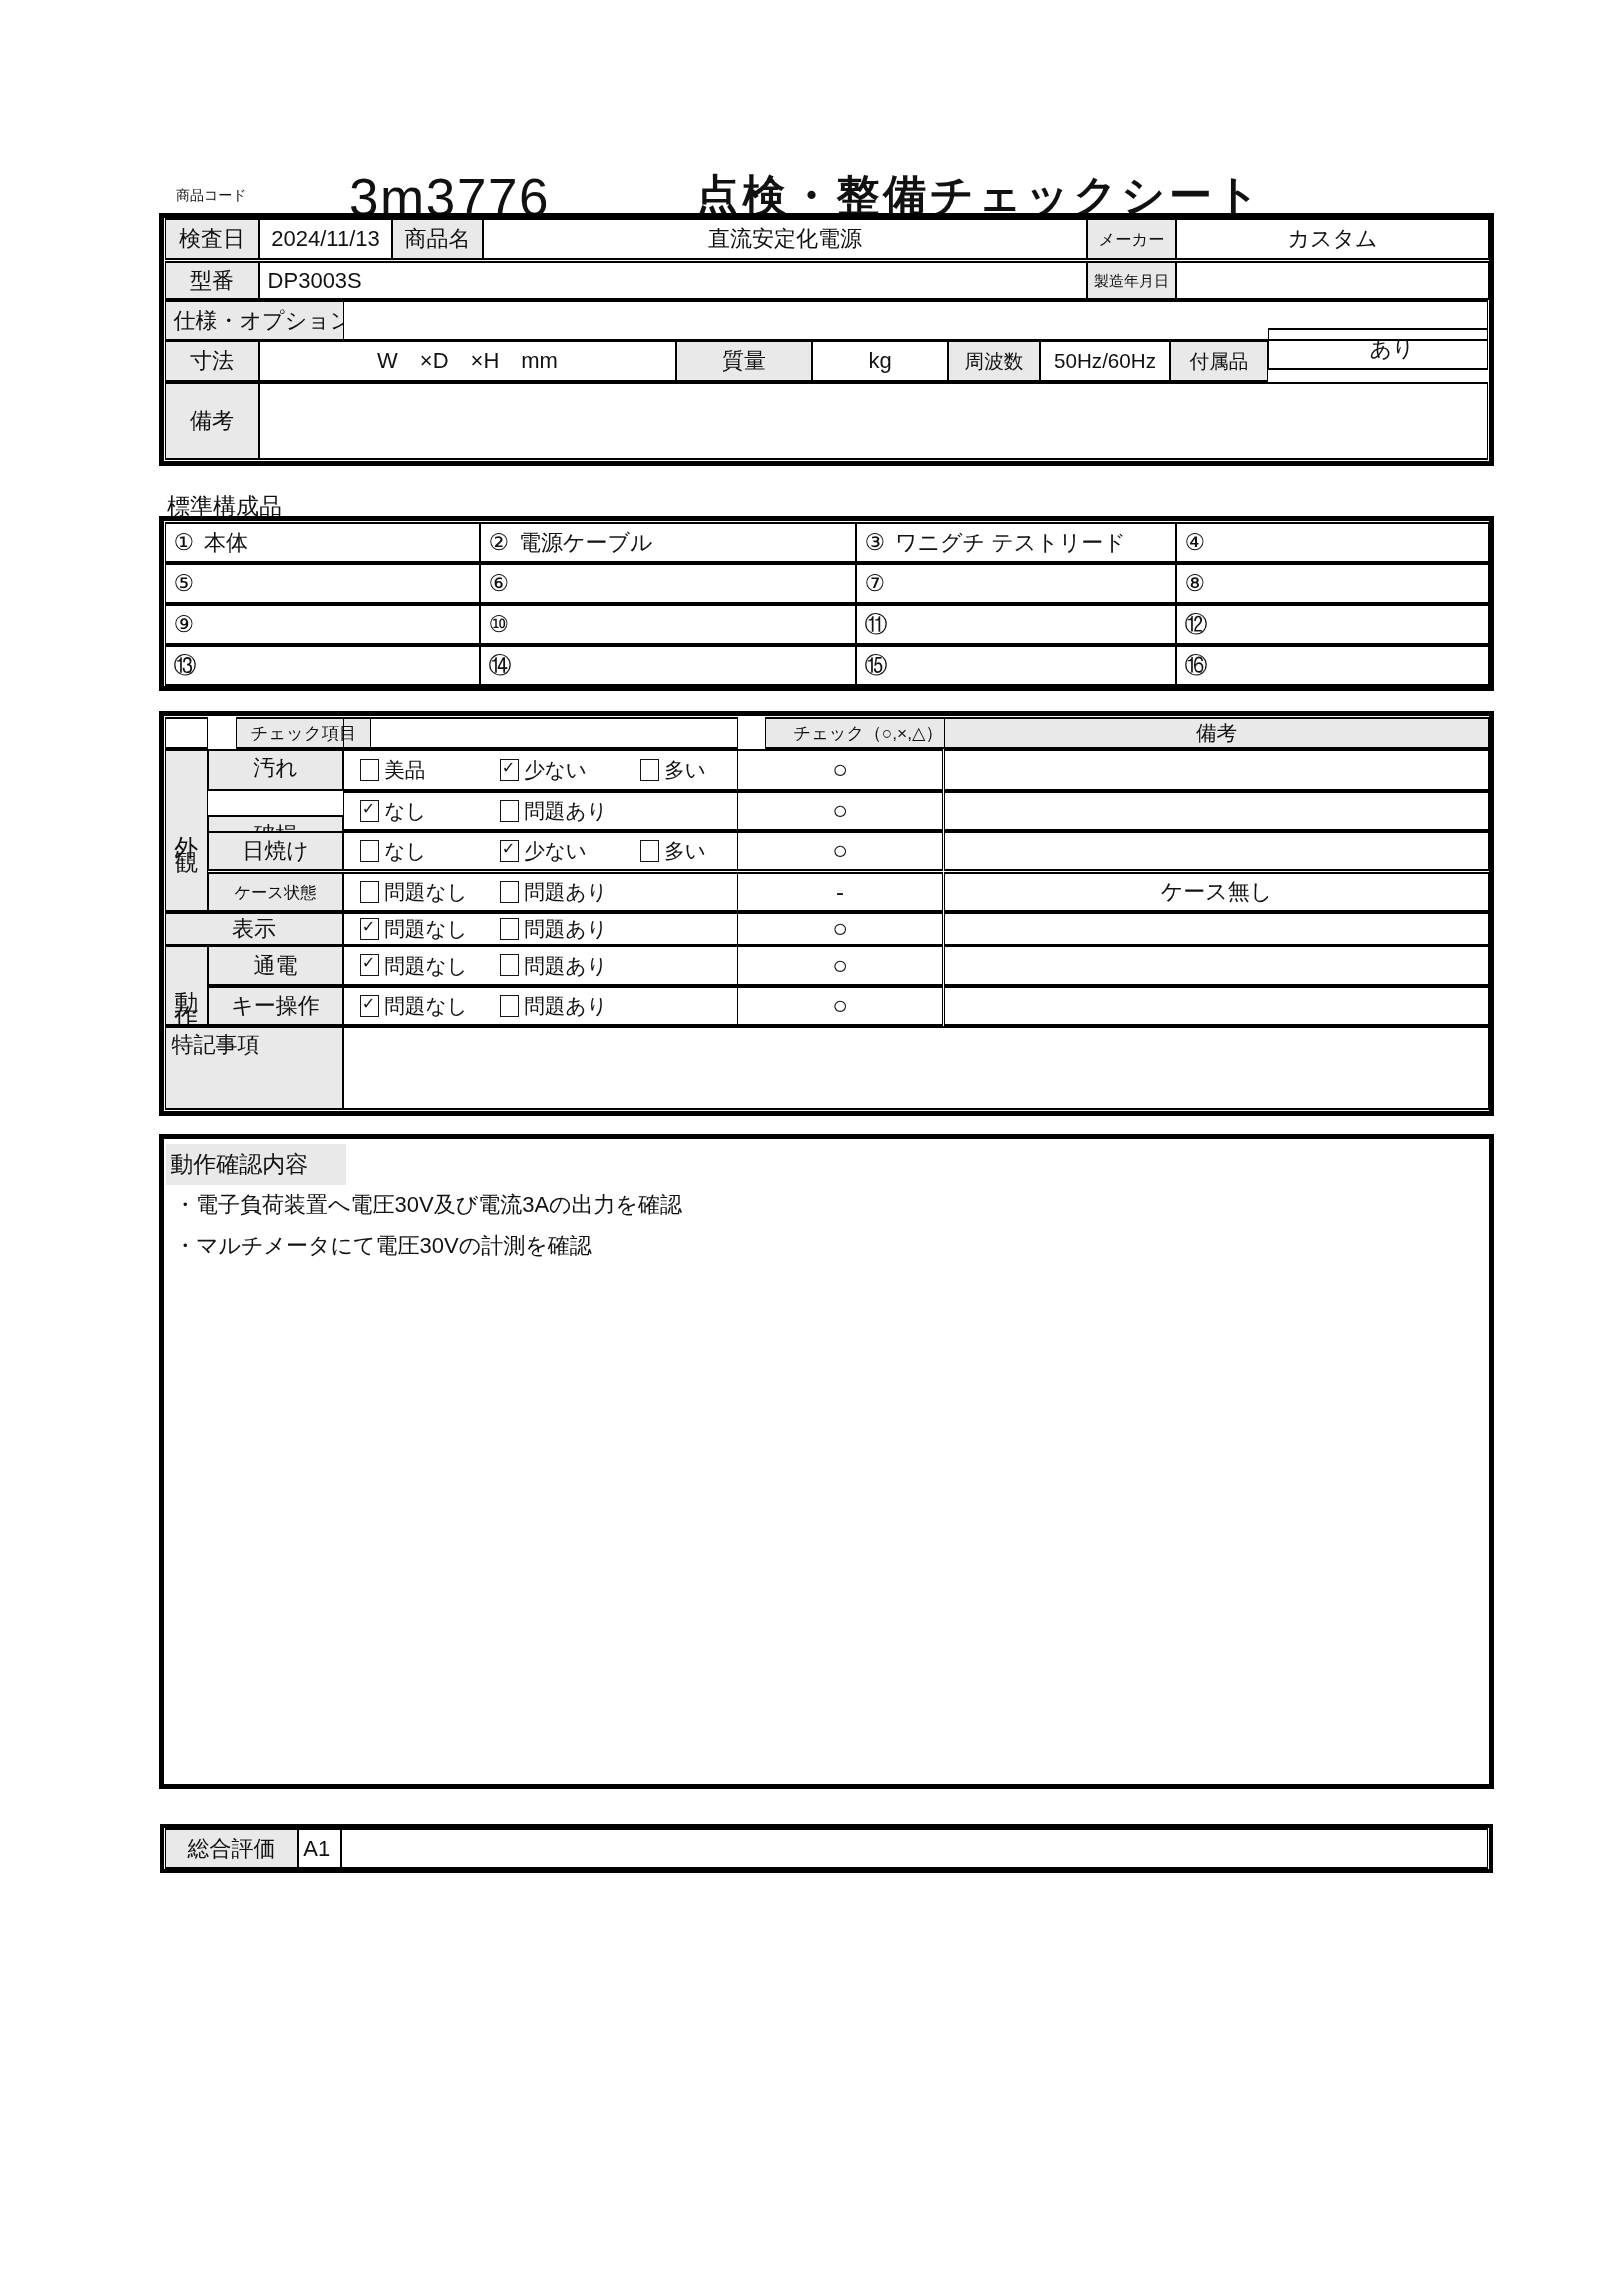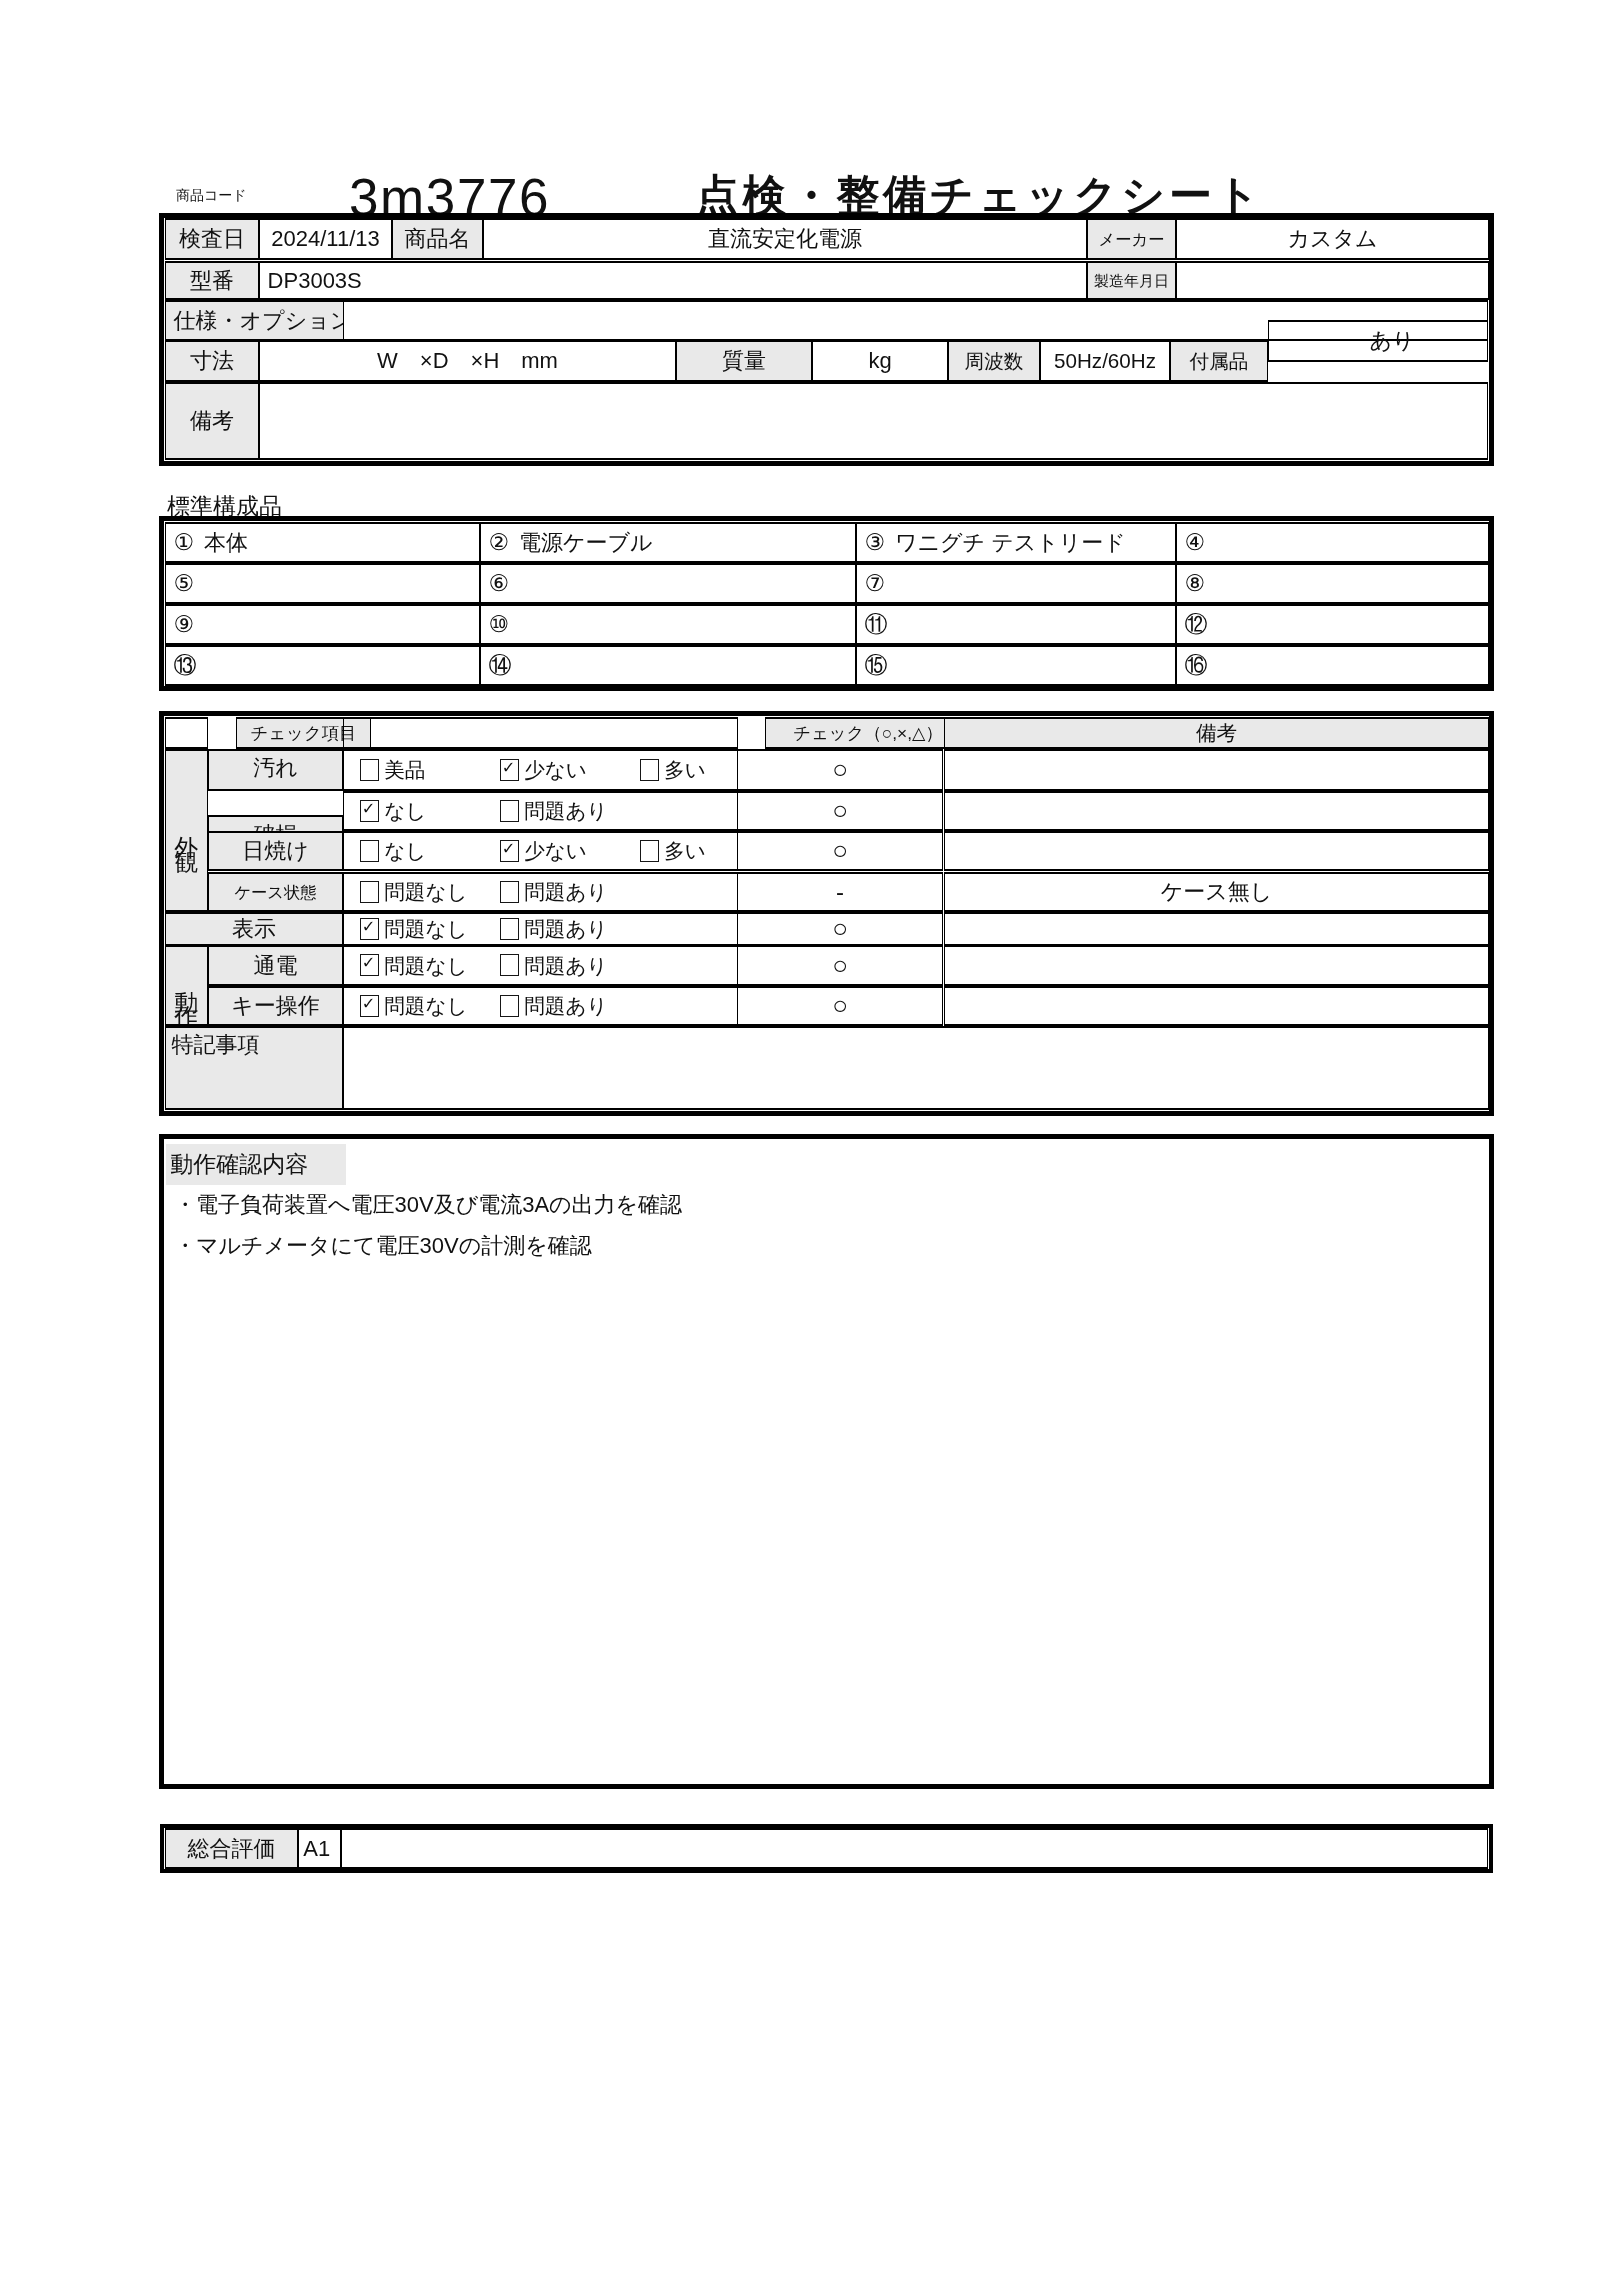--- a/index.html
+++ b/index.html
@@ -56,21 +56,21 @@
   <div class="c sh pad" style="left:165px;top:300px;width:179px;height:41px;">仕様・オプション</div>
   <div class="c" style="left:343px;top:300px;width:1145px;height:41px;"></div>
 
   <div class="c sh ctr" style="left:165px;top:340px;width:94px;height:42px;">寸法</div>
   <div class="c ctr" style="left:259px;top:340px;width:417px;height:42px;">W　×D　×H　mm</div>
   <div class="c sh ctr" style="left:676px;top:340px;width:136px;height:42px;">質量</div>
   <div class="c ctr" style="left:812px;top:340px;width:136px;height:42px;">kg</div>
   <div class="c sh ctr f36" style="left:948px;top:340px;width:92px;height:42px;">周波数</div>
   <div class="c ctr f38" style="left:1040px;top:340px;width:130px;height:42px;">50Hz/60Hz</div>
   <div class="c sh ctr f36" style="left:1170px;top:340px;width:98px;height:42px;">付属品</div>
-  <div class="c ctr" style="left:1268px;top:320px;width:220px;height:42px;padding-left:28px;">あり</div>
+  <div class="c ctr" style="left:1268px;top:328px;width:220px;height:42px;padding-left:28px;">あり</div>
 
   <div class="c sh ctr" style="left:165px;top:382px;width:94px;height:78px;">備考</div>
   <div class="c" style="left:259px;top:382px;width:1229px;height:78px;"></div>
   <div class="ol" style="left:159px;top:213px;width:1335px;height:253px;"></div>
 
   <div class="txt" style="left:167px;top:491px;font-size:23px;">標準構成品</div>
 
   <div class="c pad" style="left:165px;top:522px;width:315px;height:41px;">
       <span class="cno f42">①</span>
       <span>本体</span>

